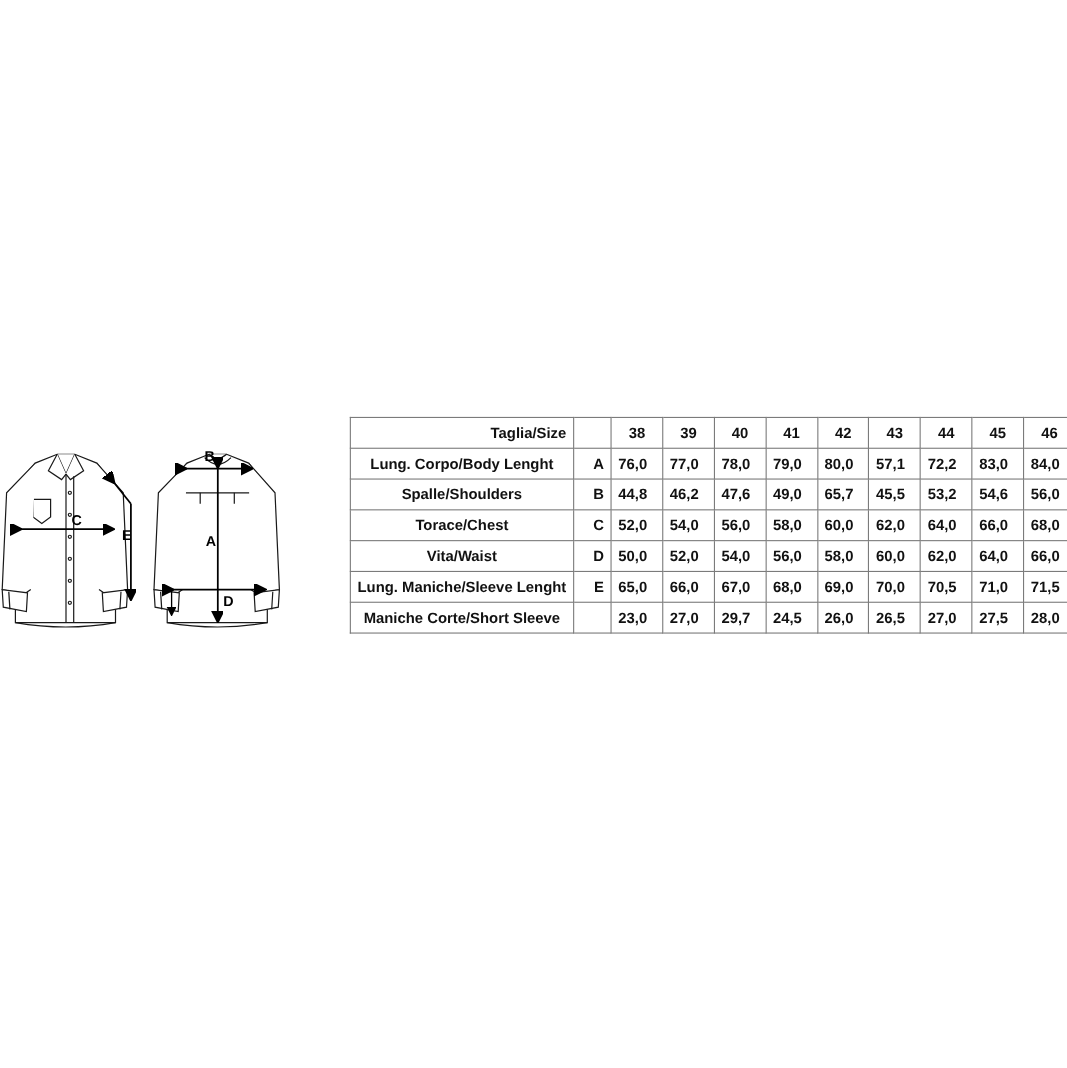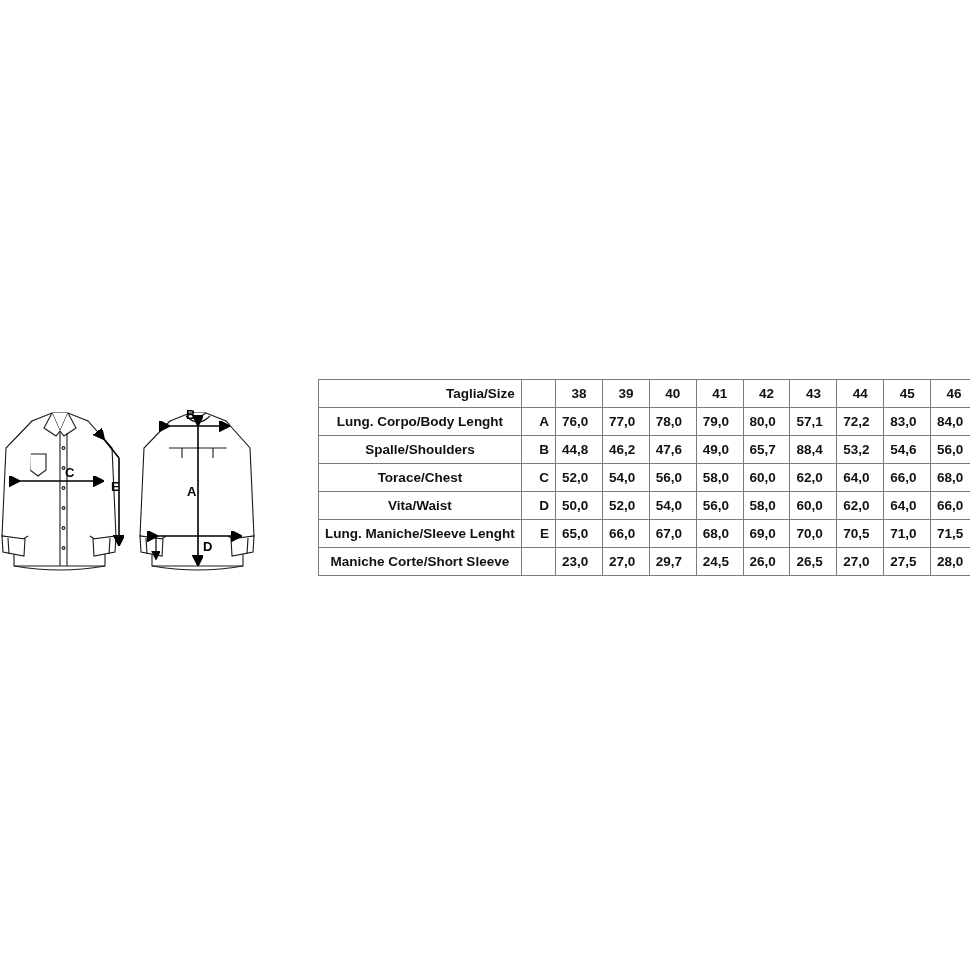--- a/index.html
+++ b/index.html
@@ -211,21 +211,21 @@
         <td class="val-cell">84,0</td>
       </tr>
       <tr>
         <td class="label-cell">Spalle/Shoulders</td>
         <td class="key-cell">B</td>
         <td class="val-cell">44,8</td>
         <td class="val-cell">46,2</td>
         <td class="val-cell">47,6</td>
         <td class="val-cell">49,0</td>
         <td class="val-cell">65,7</td>
-        <td class="val-cell">88,4</td>
+        <td class="val-cell">45,5</td>
         <td class="val-cell">53,2</td>
         <td class="val-cell">54,6</td>
         <td class="val-cell">56,0</td>
       </tr>
       <tr>
         <td class="label-cell">Torace/Chest</td>
         <td class="key-cell">C</td>
         <td class="val-cell">52,0</td>
         <td class="val-cell">54,0</td>
         <td class="val-cell">56,0</td>

